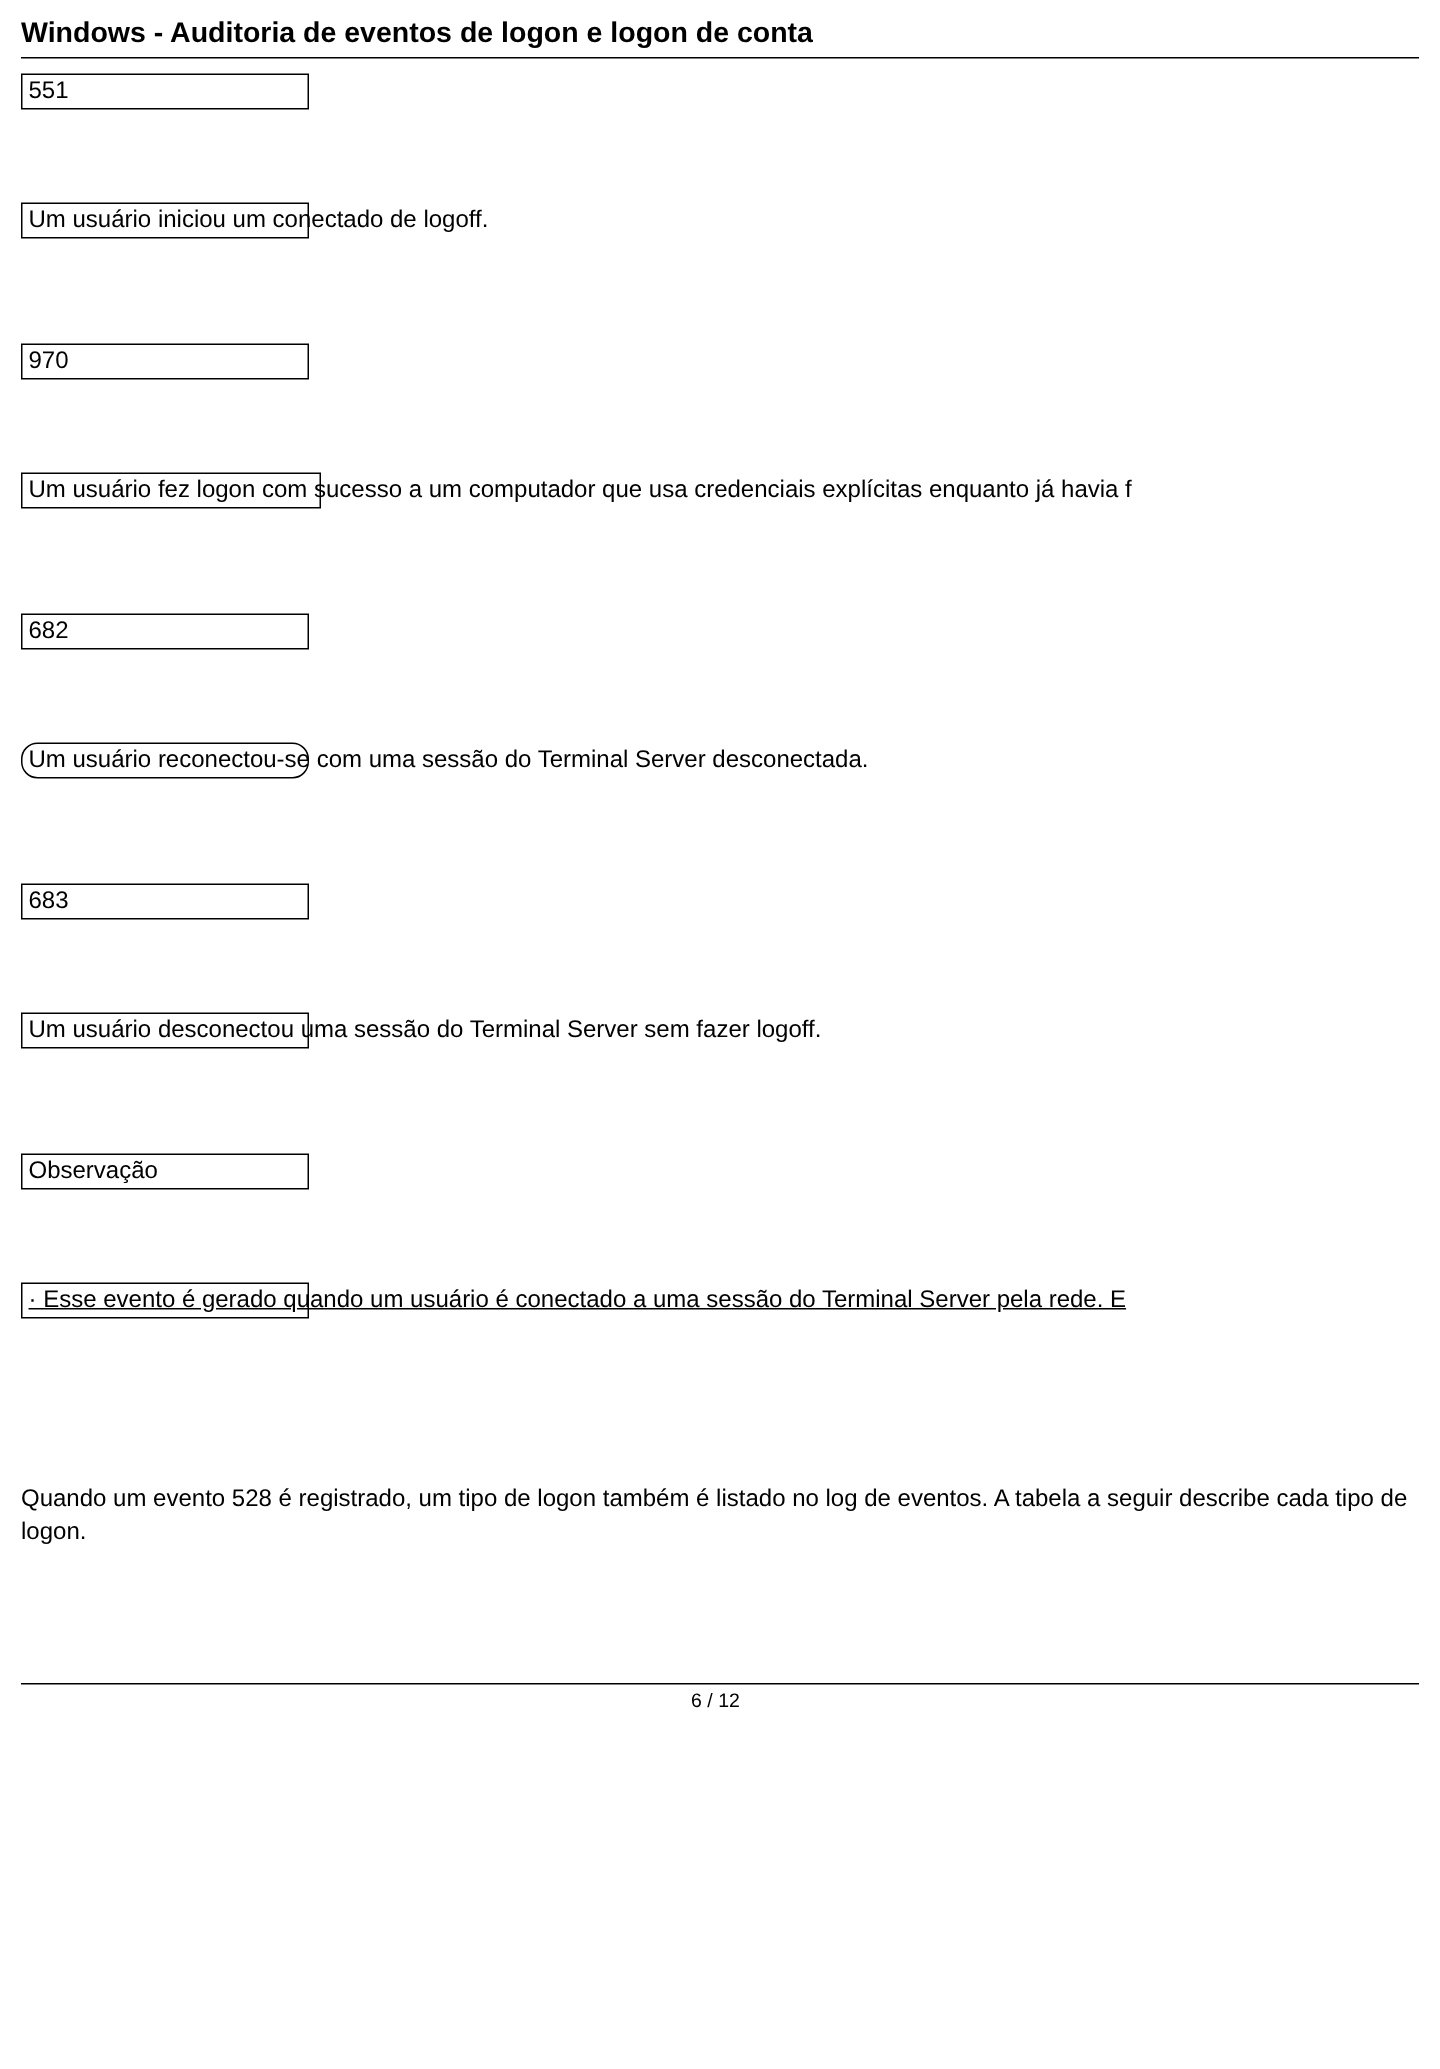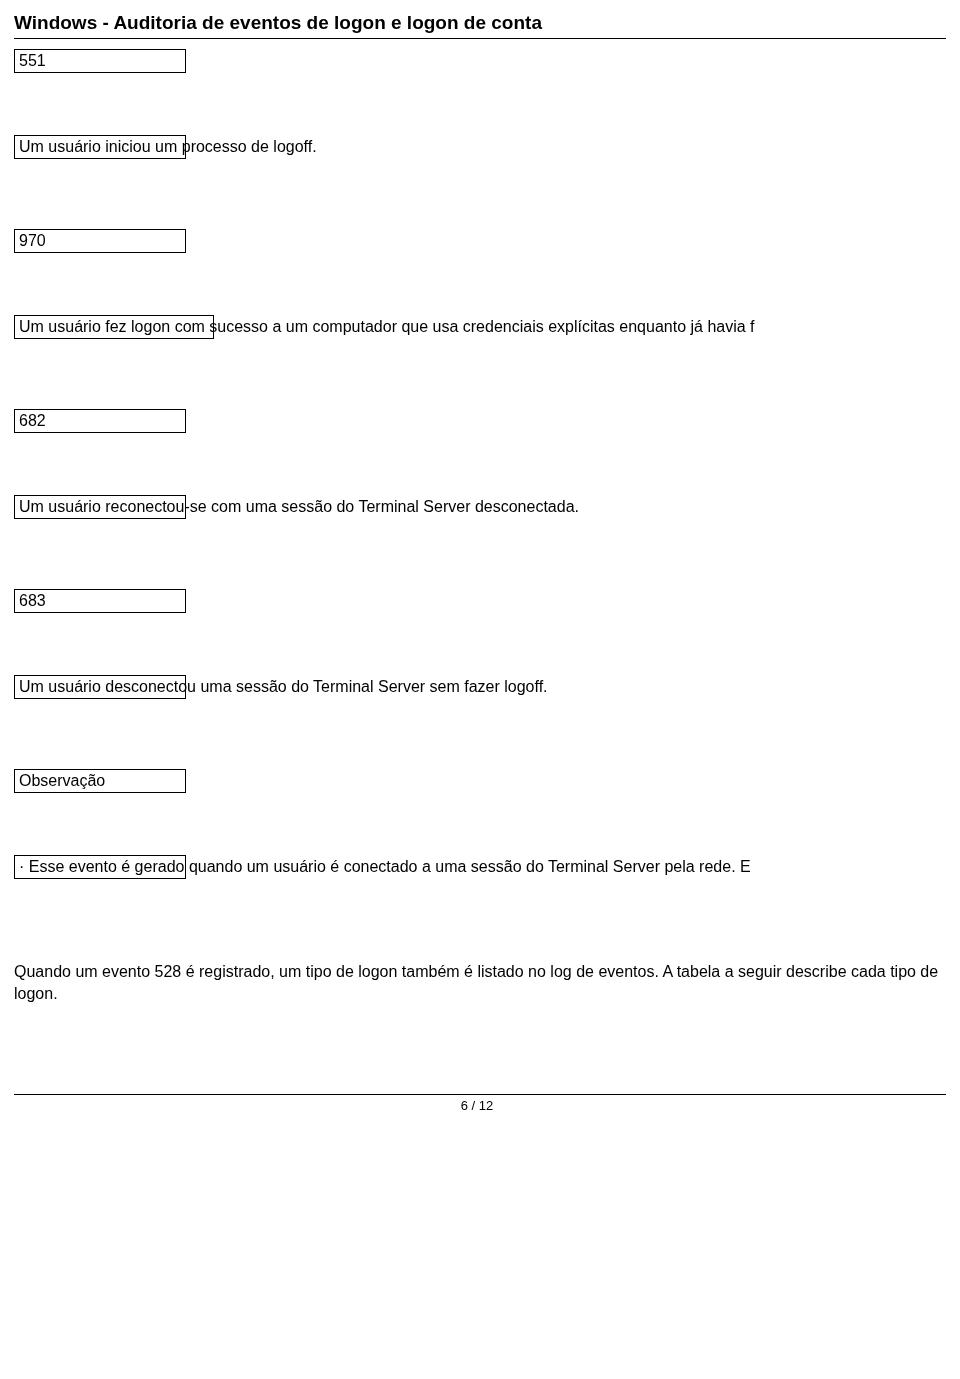--- a/index.html
+++ b/index.html
@@ -1,77 +1,77 @@
 <!DOCTYPE html>
 <html><head>
 <meta charset="utf-8">
 <style>
   * { box-sizing: border-box; margin: 0; padding: 0; }
   html, body { width: 960px; background: #fff; font-family: Arial, Helvetica, sans-serif; color: #000; }
   .page { padding: 12px 14px 20px 14px; }
   .title { font-weight: bold; font-size: 19px; }
   .meta { font-size: 14.5px; margin-bottom: 2px; }
   .meta-hr { border: none; border-top: 1px solid #000; margin: 4px 0 10px 0; }
-  .ccell { display: inline-block; border: 1px solid #000; padding: 2px 4px; font-size: 16px; width: 172px; background: #fff; vertical-align: top; }
+  .ccell { display: inline-block; border: 1px solid #000; padding: 2px 4px; font-size: 16px; width: 192px; background: #fff; vertical-align: top; }
   .ccell.bold { font-weight: normal; }
   .rowspace { height: 62px; }
   .rowspace-lg { height: 70px; }
-  .desc { font-size: 16px; line-height: 1.35; margin-top: 2px; }
+  .desc { font-size: 16px; line-height: 1.35; margin-top: 30px; }
   .bottom-hr { border: none; border-top: 1px solid #000; margin-top: 90px; }
   .pagenum { font-size: 13px; text-align: center; padding-right: 6px; padding-top: 3px; }
   .nowrap { white-space: nowrap; overflow: hidden; }
 </style>
 </head>
 <body>
 <div class="page">
 
 
 
 <div class="title">Windows - Auditoria de eventos de logon e logon de conta</div>
 <hr class="meta-hr">
 
 
 <div class="ccell nowrap">551</div>
 <div class="rowspace"></div>
-<div class="ccell nowrap" style="overflow: visible;">Um usuário iniciou um processo de logoff.</div>
+<div class="ccell nowrap" style="overflow: visible;">Um usuário iniciou um conectado de logoff.</div>
 
 <div class="rowspace-lg"></div>
 
 
 <div class="ccell nowrap">970</div>
 <div class="rowspace"></div>
 <div class="ccell nowrap" style="width: 200px; overflow: visible;">
   <span style="white-space:nowrap;">Um usuário fez logon com sucesso a um computador que usa credenciais explícitas enquanto já havia f</span>
 </div>
 
 <div class="rowspace-lg"></div>
 
 
 <div class="ccell nowrap">682</div>
 <div class="rowspace"></div>
-<div class="ccell nowrap" style="overflow: visible;">
+<div class="ccell nowrap" style="overflow: visible; border-radius: 11px;">
   <span style="white-space:nowrap;">Um usuário reconectou-se com uma sessão do Terminal Server desconectada.</span>
 </div>
 
 <div class="rowspace-lg"></div>
 
 
 <div class="ccell nowrap">683</div>
 <div class="rowspace"></div>
 <div class="ccell nowrap" style="overflow: visible;">
   <span style="white-space:nowrap;">Um usuário desconectou uma sessão do Terminal Server sem fazer logoff.</span>
 </div>
 
 <div class="rowspace-lg"></div>
 
 
 <div class="ccell bold nowrap">Observação</div>
 <div class="rowspace"></div>
 <div class="ccell nowrap" style="overflow: visible;">
-  <span style="white-space:nowrap;">· Esse evento é gerado quando um usuário é conectado a uma sessão do Terminal Server pela rede. E</span>
+  <span style="white-space:nowrap;text-decoration:underline;">· Esse evento é gerado quando um usuário é conectado a uma sessão do Terminal Server pela rede. E</span>
 </div>
 
 <div style="height:80px;"></div>
 
 <div class="desc">Quando um evento 528 é registrado, um tipo de logon também é listado no log de eventos. A tabela a seguir describe cada tipo de logon.</div>
 
 <hr class="bottom-hr">
 <div class="pagenum">6 / 12</div>
 
 </div>

